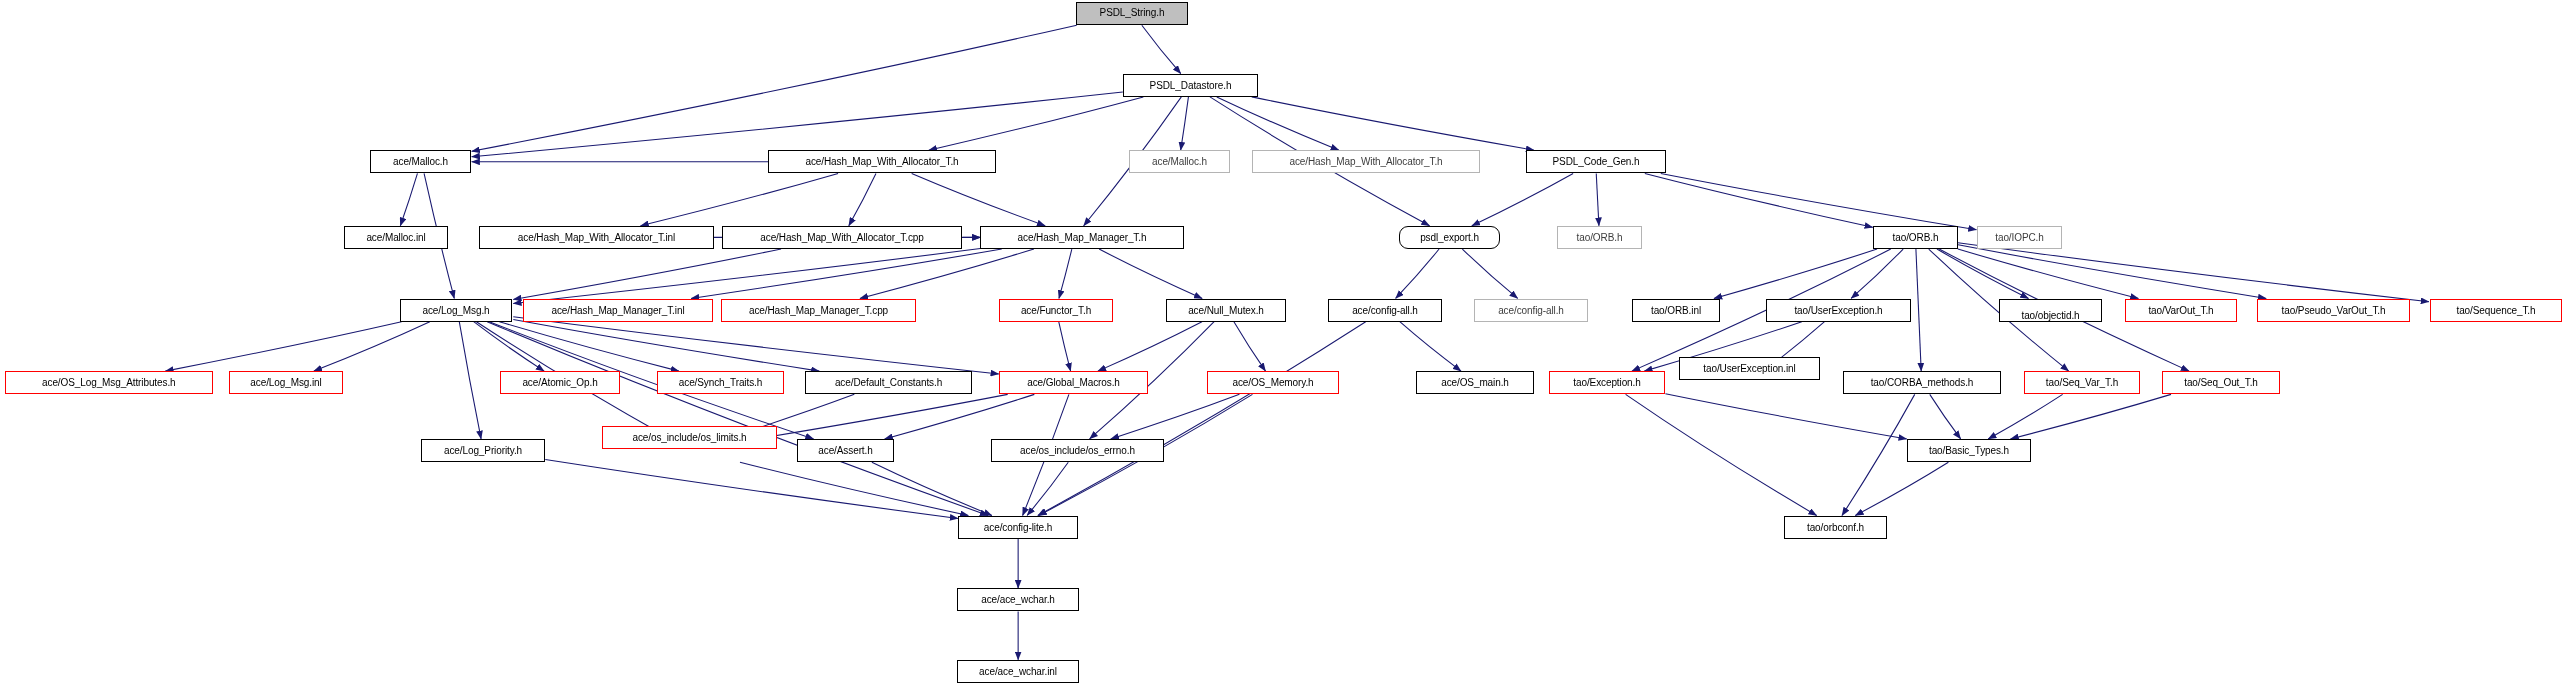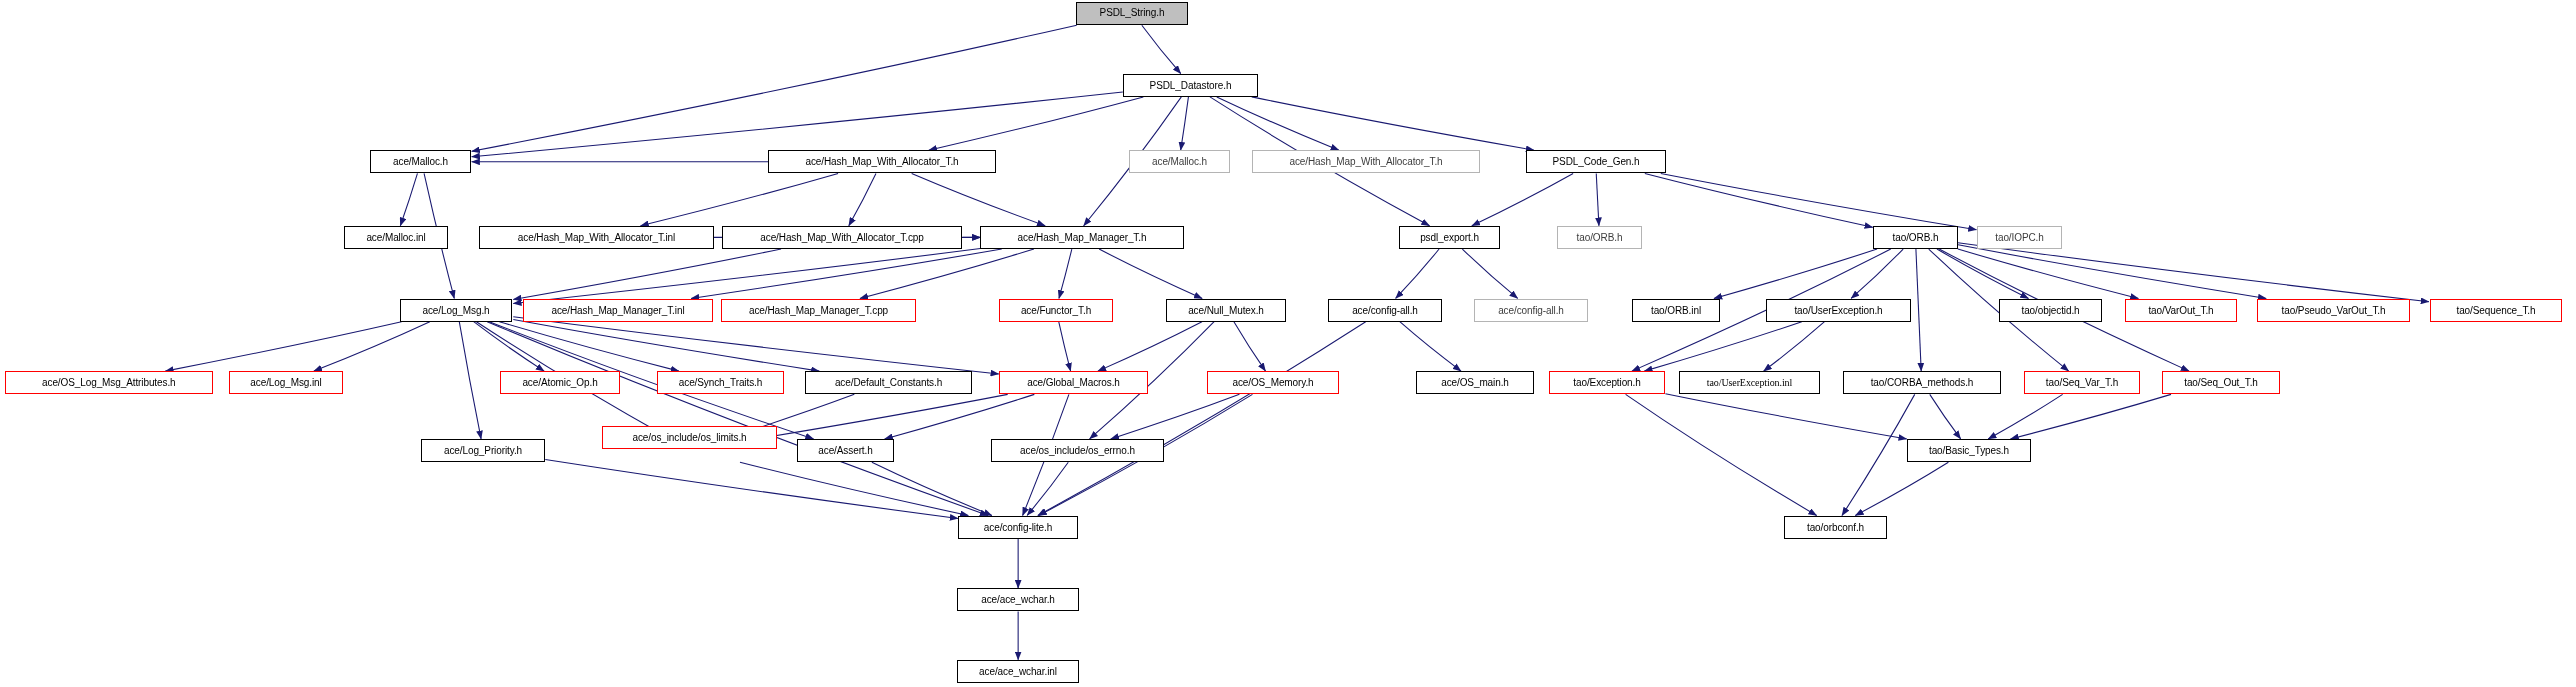--- a/index.html
+++ b/index.html
@@ -165,21 +165,21 @@
     </div>
     <div class="node" style="left: 479px; top: 226px; width: 235px;">
       <span>ace/Hash_Map_With_Allocator_T.inl</span>
     </div>
     <div class="node" style="left: 722px; top: 226px; width: 240px;">
       <span>ace/Hash_Map_With_Allocator_T.cpp</span>
     </div>
     <div class="node" style="left: 980px; top: 226px; width: 204px;">
       <span>ace/Hash_Map_Manager_T.h</span>
     </div>
-    <div class="node" style="left: 1399px; top: 226px; width: 101px;">
+    <div class="node" style="left: 1399px; top: 226px; width: 101px; border-radius: 9px;">
       <span>psdl_export.h</span>
     </div>
     <div class="node grey" style="left: 1557px; top: 226px; width: 85px;">
       <span>tao/ORB.h</span>
     </div>
     <div class="node" style="left: 1873px; top: 226px; width: 85px;">
       <span>tao/ORB.h</span>
     </div>
     <div class="node grey" style="left: 1977px; top: 226px; width: 85px;">
       <span>tao/IOPC.h</span>
@@ -204,21 +204,21 @@
     </div>
     <div class="node grey" style="left: 1474px; top: 299px; width: 114px;">
       <span>ace/config-all.h</span>
     </div>
     <div class="node" style="left: 1632px; top: 299px; width: 88px;">
       <span>tao/ORB.inl</span>
     </div>
     <div class="node" style="left: 1766px; top: 299px; width: 145px;">
       <span>tao/UserException.h</span>
     </div>
-    <div class="node" style="left: 1999px; top: 299px; width: 103px;">
+    <div class="node" style="left: 1999px; top: 299px; width: 103px; align-items: flex-end;">
       <span>tao/objectid.h</span>
     </div>
     <div class="node red" style="left: 2125px; top: 299px; width: 112px;">
       <span>tao/VarOut_T.h</span>
     </div>
     <div class="node red" style="left: 2257px; top: 299px; width: 153px;">
       <span>tao/Pseudo_VarOut_T.h</span>
     </div>
     <div class="node red" style="left: 2430px; top: 299px; width: 132px;">
       <span>tao/Sequence_T.h</span>
@@ -243,21 +243,21 @@
     </div>
     <div class="node red" style="left: 1207px; top: 371px; width: 132px;">
       <span>ace/OS_Memory.h</span>
     </div>
     <div class="node" style="left: 1416px; top: 371px; width: 118px;">
       <span>ace/OS_main.h</span>
     </div>
     <div class="node red" style="left: 1549px; top: 371px; width: 116px;">
       <span>tao/Exception.h</span>
     </div>
-    <div class="node" style="left: 1679px; top: 371px; width: 141px; font-family: Liberation Serif, serif;">
+    <div class="node" style="left: 1679px; top: 357px; width: 141px;">
       <span>tao/UserException.inl</span>
     </div>
     <div class="node" style="left: 1843px; top: 371px; width: 158px;">
       <span>tao/CORBA_methods.h</span>
     </div>
     <div class="node red" style="left: 2024px; top: 371px; width: 116px;">
       <span>tao/Seq_Var_T.h</span>
     </div>
     <div class="node red" style="left: 2154px; top: 371px; width: 118px; margin-left: 8px;">
       <span>tao/Seq_Out_T.h</span>

